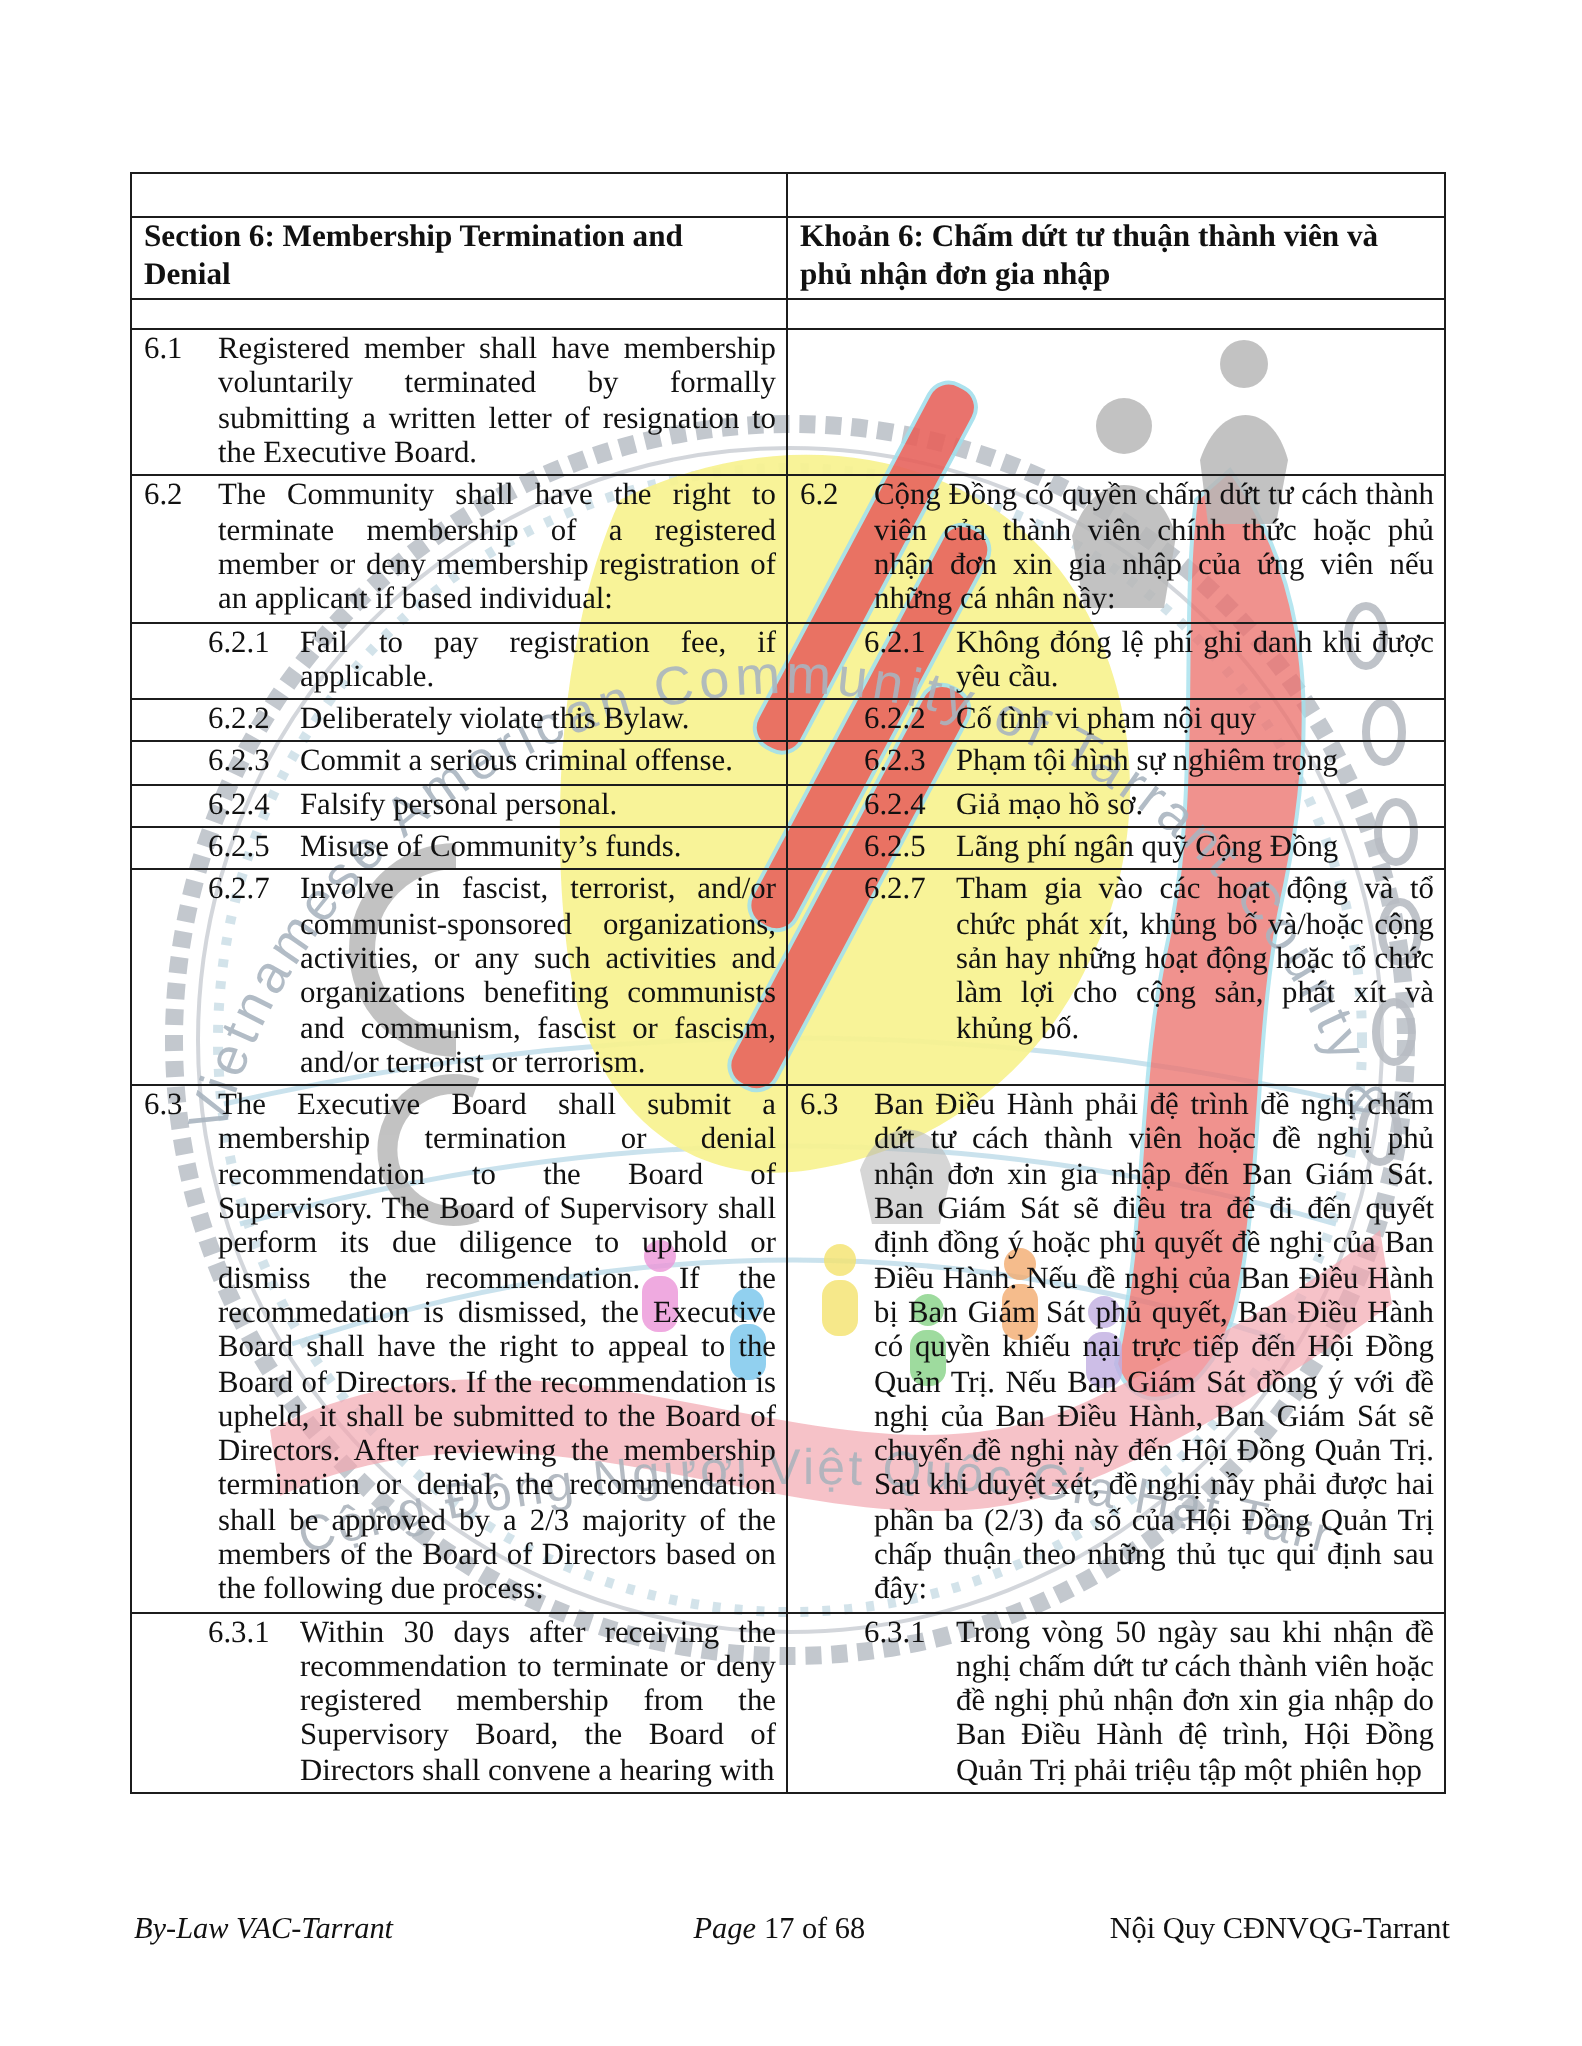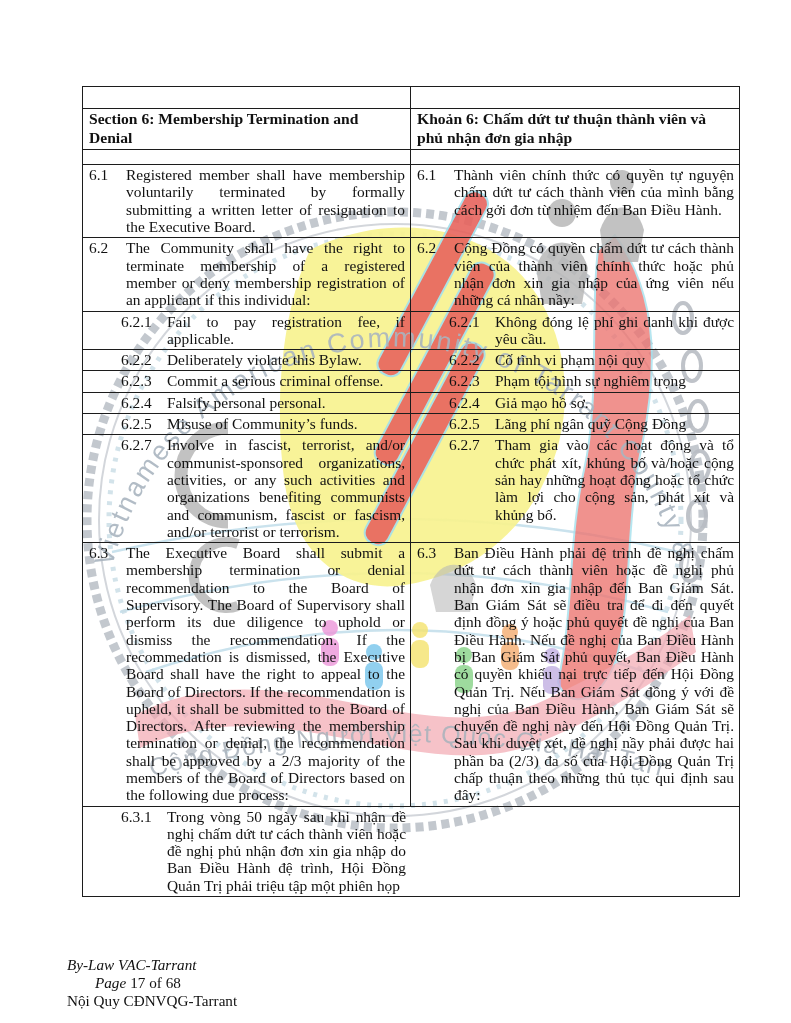--- a/index.html
+++ b/index.html
@@ -6,42 +6,41 @@
   body{
     width:791px;height:1023px;position:relative;background:#ffffff;
     font-family:"Liberation Serif", serif;color:#111;
     -webkit-font-smoothing:antialiased;overflow:hidden;
   }
   .page{position:absolute;inset:0;overflow:hidden;}
   
   .wm{position:absolute;left:0;top:0;z-index:0;pointer-events:none;}
   
   .bylaw-table{
-    position:absolute;left:82px;top:86px;width:658px;z-index:1;
+    position:absolute;left:65px;top:86px;width:658px;z-index:1;
     border:1px solid #1c1c1c;box-sizing:border-box;background:transparent;
   }
   .row{display:flex;align-items:stretch;border-bottom:1px solid #1c1c1c;}
   .row:last-child{border-bottom:none;}
   .cell{width:328px;box-sizing:border-box;padding:1px 5px 2px 6px;
         font-size:15.4px;line-height:17.3px;text-align:justify;}
   .cell.left{border-right:1px solid #1c1c1c;}
   .row.blank-top{height:21px;}
   .row.blank-mid{height:14px;}
   .hdr{font-weight:bold;font-size:15.6px;line-height:18.6px;text-align:left;}
   .para{margin:0;}
   .lvl1{padding-left:37px;text-indent:-37px;}
   .lvl1 .num{display:inline-block;width:37px;text-indent:0;}
   .lvl2{margin-left:32px;padding-left:46px;text-indent:-46px;}
   .lvl2 .num{display:inline-block;width:46px;text-indent:0;}
   
   .footer{
     position:absolute;left:67px;top:956px;width:658px;z-index:1;
     display:flex;justify-content:space-between;align-items:baseline;
     font-size:15.2px;
-    flex-direction:column;
   }
   .f-left{font-style:italic;}
   .f-center .pw{font-style:italic;margin-right:4px;margin-left:28px;}
   .f-right{font-style:normal;}
 </style>
 </head>
 <body>
 
 <div class="page">
 
@@ -152,28 +151,25 @@
 
     <div class="row blank-mid">
       <div class="cell left"></div>
       <div class="cell"></div>
     </div>
 
     <div class="row">
       <div class="cell left">
         <div class="para lvl1"><span class="num">6.1</span><span>Registered member shall have membership voluntarily terminated by formally submitting a written letter of resignation to the Executive Board.</span></div>
       </div>
-      <div class="cell">
-        <div class="para lvl1"><span class="num">6.1</span><span>Thành viên chính thức có quyền tự nguyện chấm dứt tư cách thành viên của mình bằng cách gởi đơn từ nhiệm đến Ban Điều Hành.</span></div>
-      </div>
-    </div>
-
-    <div class="row">
-      <div class="cell left">
-        <div class="para lvl1"><span class="num">6.2</span><span>The Community shall have the right to terminate membership of a registered member or deny membership registration of an applicant if this individual:</span></div>
+    </div>
+
+    <div class="row">
+      <div class="cell left">
+        <div class="para lvl1"><span class="num">6.2</span><span>The Community shall have the right to terminate membership of a registered member or deny membership registration of an applicant if based individual:</span></div>
       </div>
       <div class="cell">
         <div class="para lvl1"><span class="num">6.2</span><span>Cộng Đồng có quyền chấm dứt tư cách thành viên của thành viên chính thức hoặc phủ nhận đơn xin gia nhập của ứng viên nếu những cá nhân nầy:</span></div>
       </div>
     </div>
 
     <div class="row">
       <div class="cell left">
         <div class="para lvl2"><span class="num">6.2.1</span><span>Fail to pay registration fee, if applicable.</span></div>
       </div>
@@ -231,20 +227,23 @@
     <div class="row">
       <div class="cell left">
         <div class="para lvl1"><span class="num">6.3</span><span>The Executive Board shall submit a membership termination or denial recommendation to the Board of Supervisory. The Board of Supervisory shall perform its due diligence to uphold or dismiss the recommendation.  If the recommedation is dismissed, the Executive Board shall have the right to appeal to the Board of Directors.  If the recommendation is upheld, it shall be submitted to the Board of Directors.  After reviewing the membership termination or denial, the recommendation shall be approved by a 2/3 majority of the members of the Board of Directors based on the following due process:</span></div>
       </div>
       <div class="cell">
         <div class="para lvl1"><span class="num">6.3</span><span>Ban Điều Hành phải đệ trình đề nghị chấm dứt tư cách thành viên hoặc đề nghị phủ nhận đơn xin gia nhập đến Ban Giám Sát.  Ban Giám Sát sẽ điều tra để đi đến quyết định đồng ý hoặc phủ quyết đề nghị của Ban Điều Hành.  Nếu đề nghị của Ban Điều Hành bị Ban Giám Sát phủ quyết, Ban Điều Hành có quyền khiếu nại trực tiếp đến Hội Đồng Quản Trị. Nếu Ban Giám Sát đồng ý với đề nghị của Ban Điều Hành, Ban Giám Sát sẽ chuyển đề nghị này đến Hội Đồng Quản Trị.  Sau khi duyệt xét, đề nghị nầy phải được hai phần ba (2/3) đa số của Hội Đồng Quản Trị chấp thuận theo những thủ tục qui định sau đây:</span></div>
       </div>
     </div>
 
     <div class="row">
+      <div class="cell left">
+        <div class="para lvl2"><span class="num">6.3.1</span><span>Within 30 days after receiving the recommendation to terminate or deny registered membership from the Supervisory Board, the Board of Directors shall convene a hearing with</span></div>
+      </div>
       <div class="cell">
         <div class="para lvl2"><span class="num">6.3.1</span><span>Trong vòng 50 ngày sau khi nhận đề nghị chấm dứt tư cách thành viên hoặc đề nghị phủ nhận đơn xin gia nhập do Ban Điều Hành đệ trình, Hội Đồng Quản Trị phải triệu tập một phiên họp</span></div>
       </div>
     </div>
 
   </div>
 
   <div class="footer">
     <span class="f-left">By-Law VAC-Tarrant</span>
     <span class="f-center"><span class="pw">Page</span><span>17 of 68</span></span>

